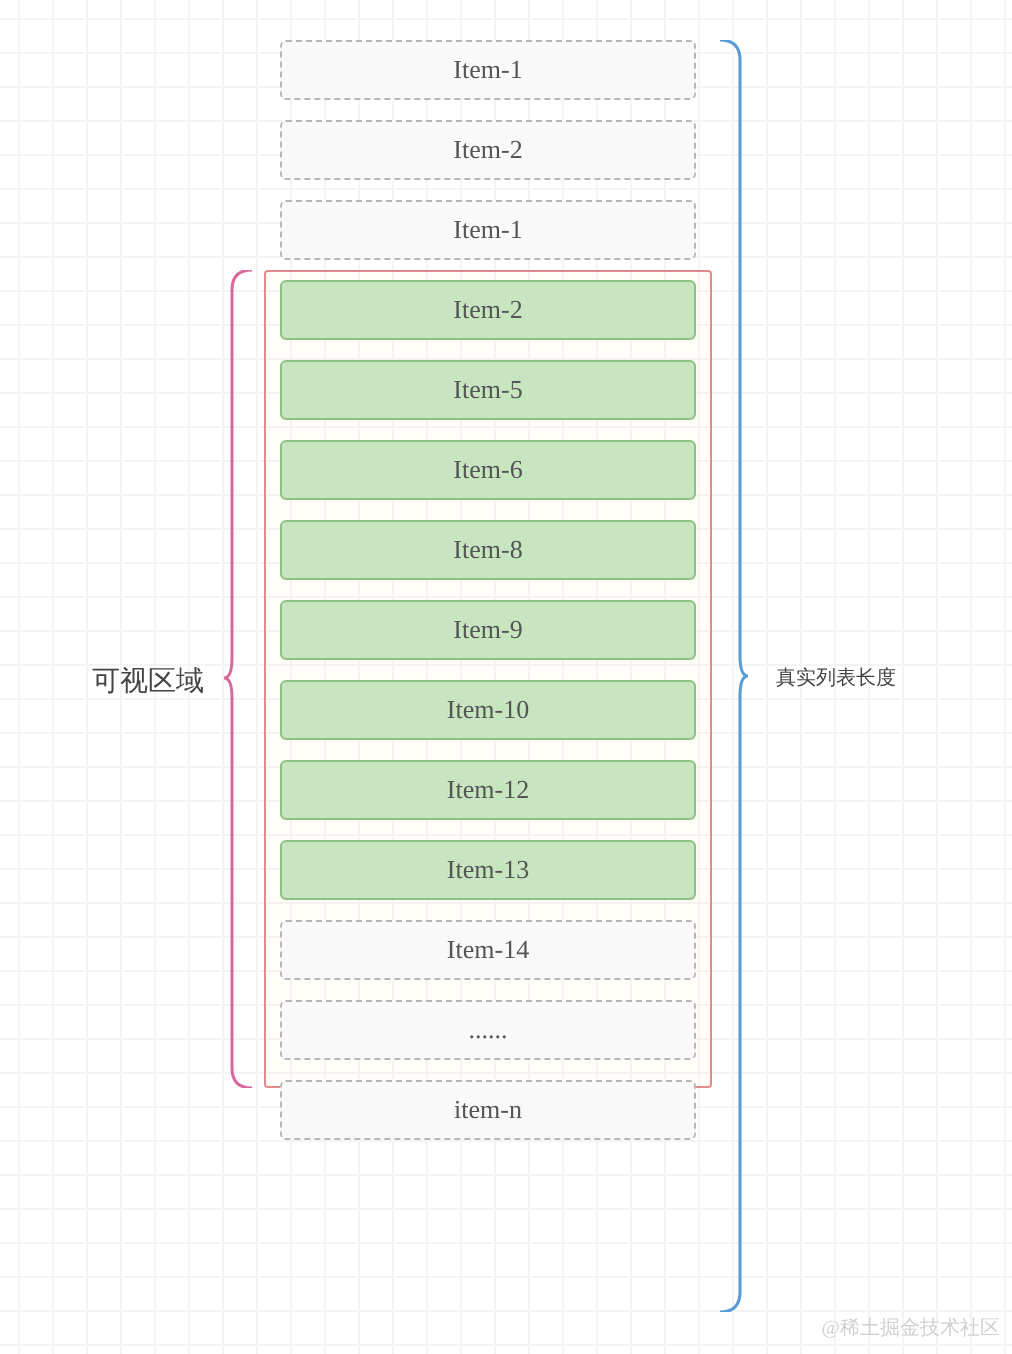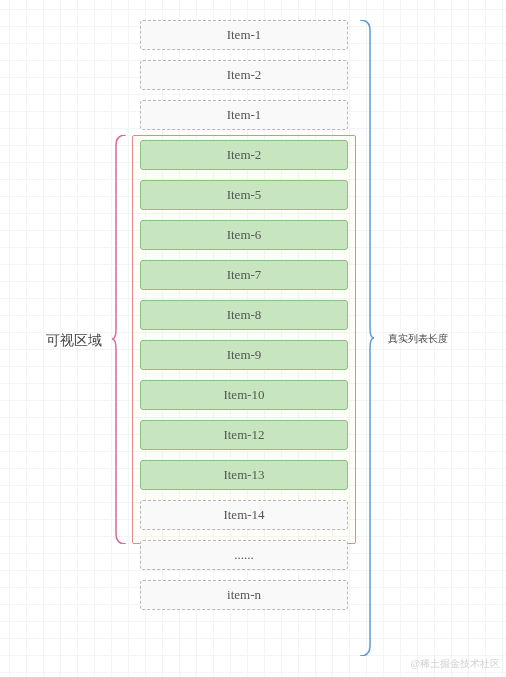--- a/index.html
+++ b/index.html
@@ -97,21 +97,20 @@
   <div class="viewport-box"></div>
 
   <div class="list-col">
     <div class="item dashed">Item-1</div>
     <div class="item dashed">Item-2</div>
     <div class="item dashed">Item-1</div>
 
     <div class="item visible">Item-2</div>
     <div class="item visible">Item-5</div>
     <div class="item visible">Item-6</div>
-    <div class="item visible">Item-7</div>
     <div class="item visible">Item-8</div>
     <div class="item visible">Item-9</div>
     <div class="item visible">Item-10</div>
     <div class="item visible">Item-12</div>
     <div class="item visible">Item-13</div>
 
     <div class="item dashed">Item-14</div>
     <div class="item dashed">......</div>
     <div class="item dashed">item-n</div>
   </div>

